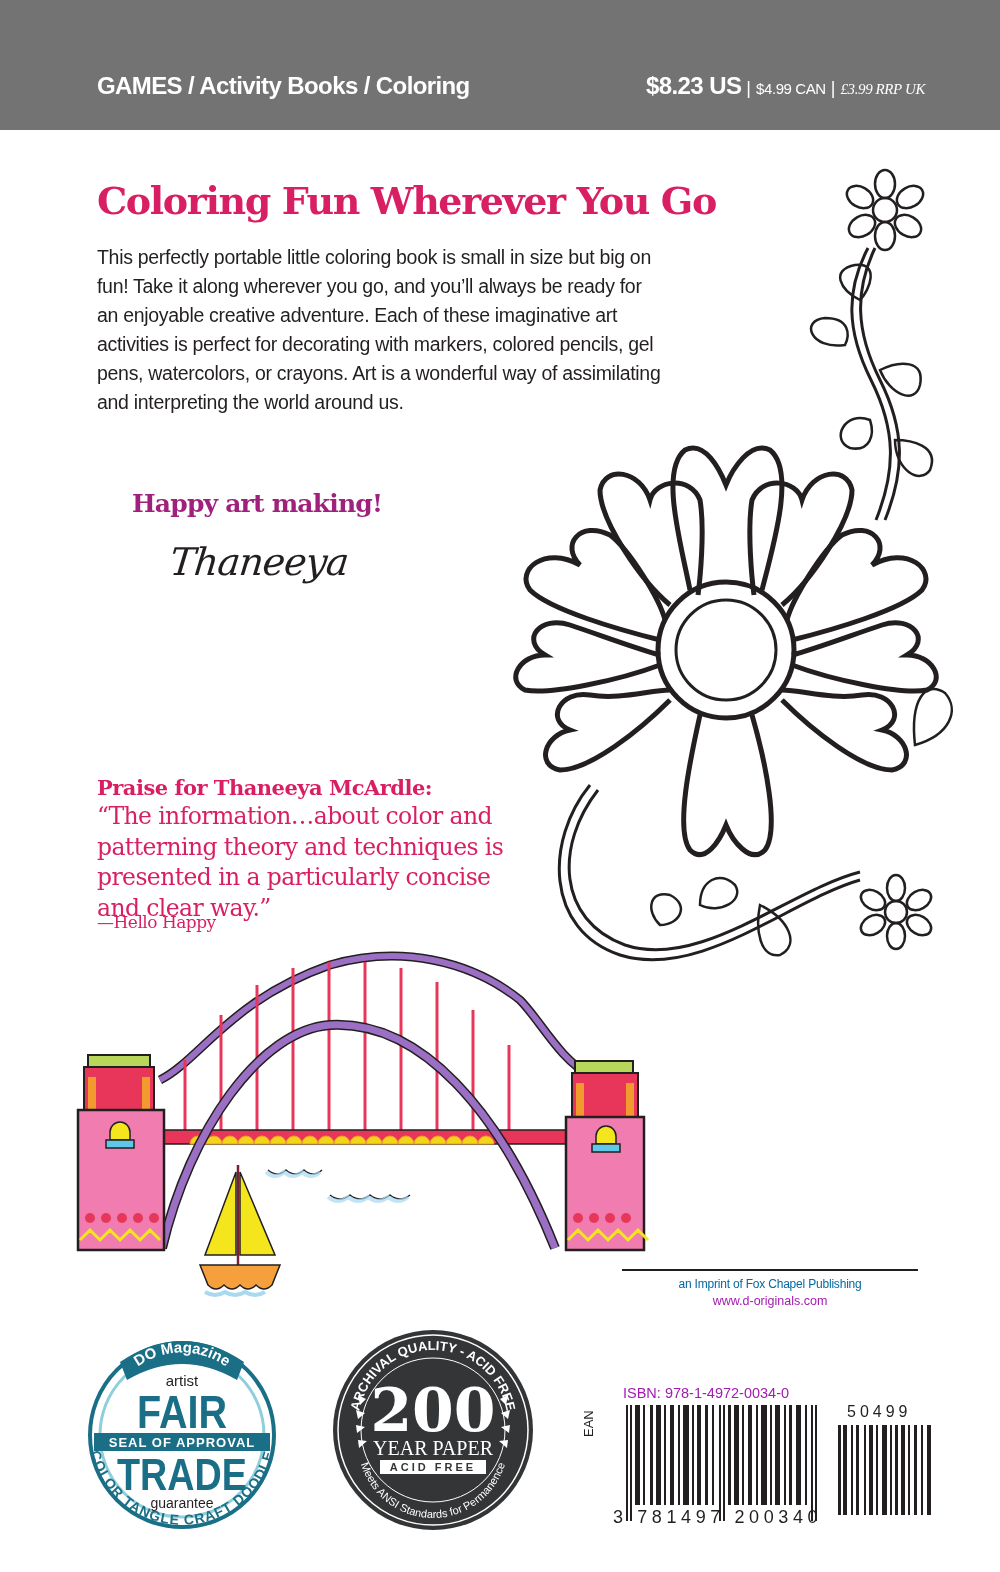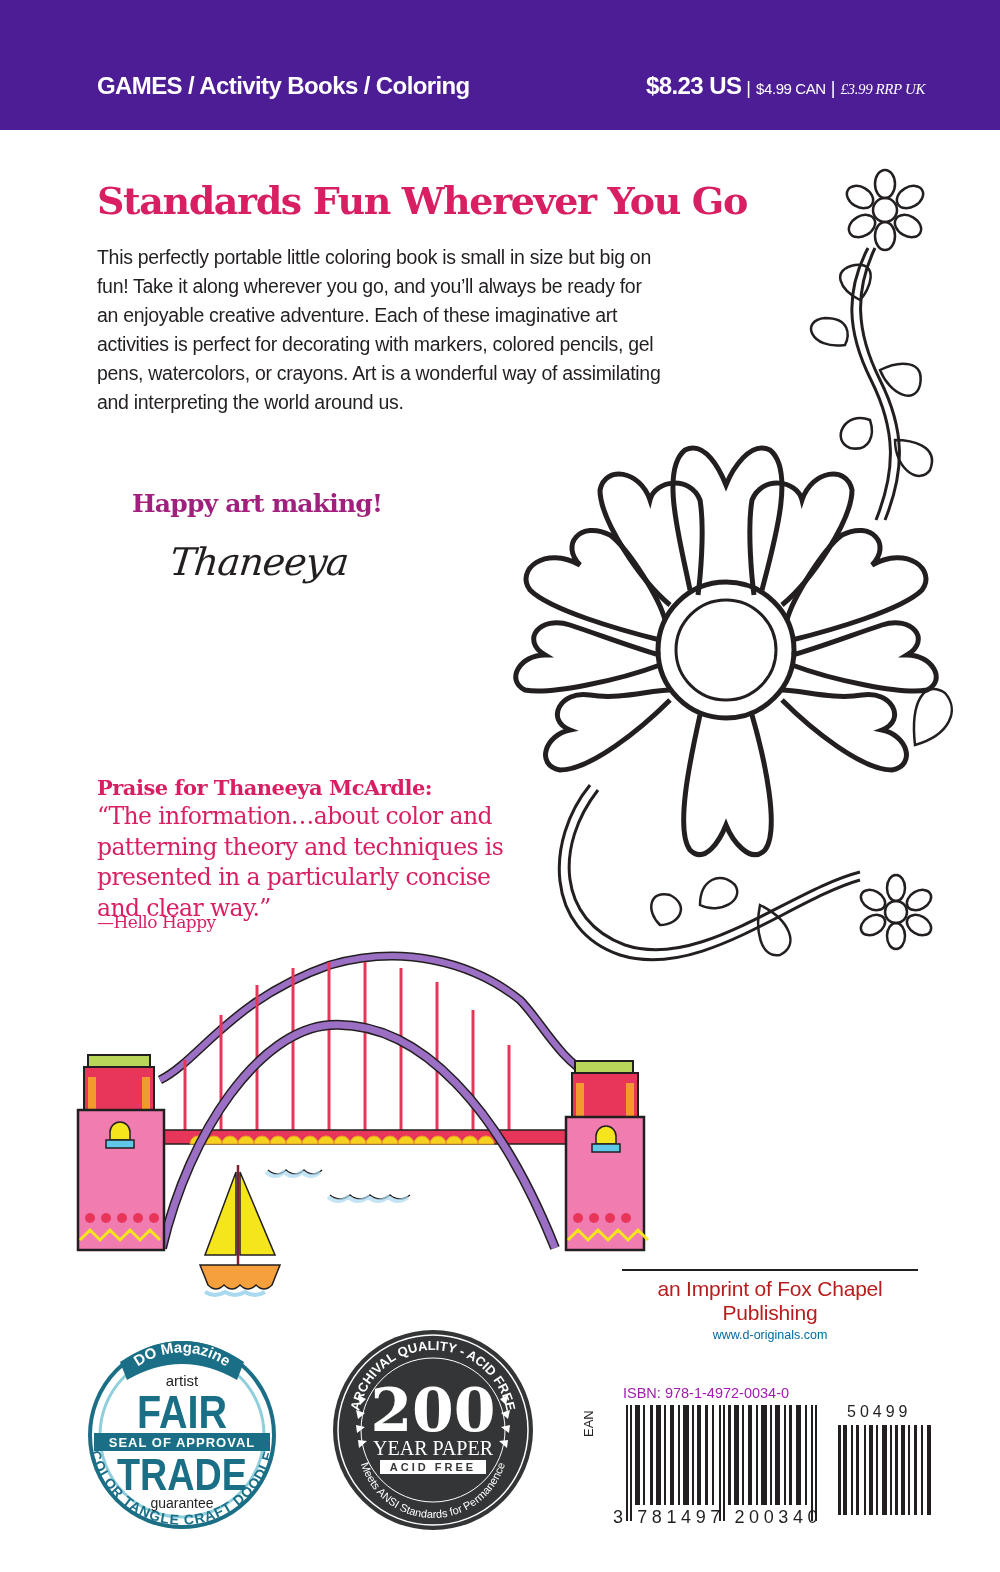--- a/index.html
+++ b/index.html
@@ -1,21 +1,21 @@
 <!DOCTYPE html>
 <html><head>
 <meta charset="utf-8">
 <style>
   * { box-sizing: border-box; margin: 0; padding: 0; }
   html, body { width: 1000px; height: 1572px; background: #ffffff; overflow: hidden; }
   body { position: relative; font-family: "Liberation Sans", sans-serif; color: #231f20; }
 
   .top-band {
     position: absolute; left: 0; top: 0; width: 1000px; height: 130px;
-    background: #4c1d95;
+    background: #737373;
   }
   .category {
     position: absolute; left: 97px; top: 72px; color: #fff;
     font-family: "Liberation Sans", sans-serif; font-weight: bold; font-size: 24px;
     letter-spacing: -0.6px;
   }
   .prices {
     position: absolute; right: 75px; top: 72px; color: #fff;
     font-family: "Liberation Sans", sans-serif; white-space: nowrap;
     display: flex; align-items: baseline;
@@ -65,22 +65,22 @@
   .bridge-art { position: absolute; left: 70px; top: 935px; width: 600px; height: 370px; }
 
   .publisher {
     position: absolute; left: 620px; top: 1265px; width: 300px; text-align: center;
   }
   .publisher-name {
     font-family: "Liberation Serif", serif; font-size: 30px; letter-spacing: 0.5px;
     color: #231f20; font-variant: small-caps; line-height: 34px;
   }
   .publisher-rule { height: 2px; background: #231f20; margin: 4px 2px 6px 2px; }
-  .publisher-imprint { font-size: 21px; color: #b91c1c; letter-spacing: -0.2px; }
-  .publisher-url { font-size: 12.5px; color: #0369a1; margin-top: 3px; }
+  .publisher-imprint { font-size: 12px; color: #0369a1; letter-spacing: -0.2px; }
+  .publisher-url { font-size: 12.5px; color: #a21caf; margin-top: 3px; }
 
   .badge-fair { position: absolute; left: 72px; top: 1320px; width: 220px; height: 220px; }
   .badge-archival { position: absolute; left: 328px; top: 1325px; width: 210px; height: 210px; }
 
   .barcode-block { position: absolute; left: 585px; top: 1385px; width: 360px; height: 145px; }
   .isbn-label {
     position: absolute; left: 38px; top: 0; font-size: 14.5px; color: #a21caf;
     font-family: "Liberation Sans", sans-serif;
   }
   .ean-label {
@@ -104,21 +104,21 @@
   <div class="category">GAMES / Activity Books / Coloring</div>
   <div class="prices">
     <span class="price-us">$8.23 US</span>
     <span class="price-sep">|</span>
     <span class="price-can">$4.99 CAN</span>
     <span class="price-sep">|</span>
     <span class="price-uk">£3.99 RRP UK</span>
   </div>
 </div>
 
-<h1 class="title">Standards Fun Wherever You Go</h1>
+<h1 class="title">Coloring Fun Wherever You Go</h1>
 <p class="description">This perfectly portable little coloring book is small in size but big on fun! Take it along wherever you go, and you’ll always be ready for an enjoyable creative adventure. Each of these imaginative art activities is perfect for decorating with markers, colored pencils, gel pens, watercolors, or crayons. Art is a wonderful way of assimilating and interpreting the world around us.</p>
 <div class="happy">Happy art making!</div>
 <div class="signature">Thaneeya</div>
 
 <div class="praise-heading">Praise for Thaneeya McArdle:</div>
 <div class="praise-quote">“The information…about color and patterning theory and techniques is presented in a particularly concise and clear way.”</div>
 <div class="praise-source" style="top:912px">—Hello Happy</div>
 
 <svg class="flower-art" viewBox="500 150 480 830" fill="none" stroke="#231f20">
 

